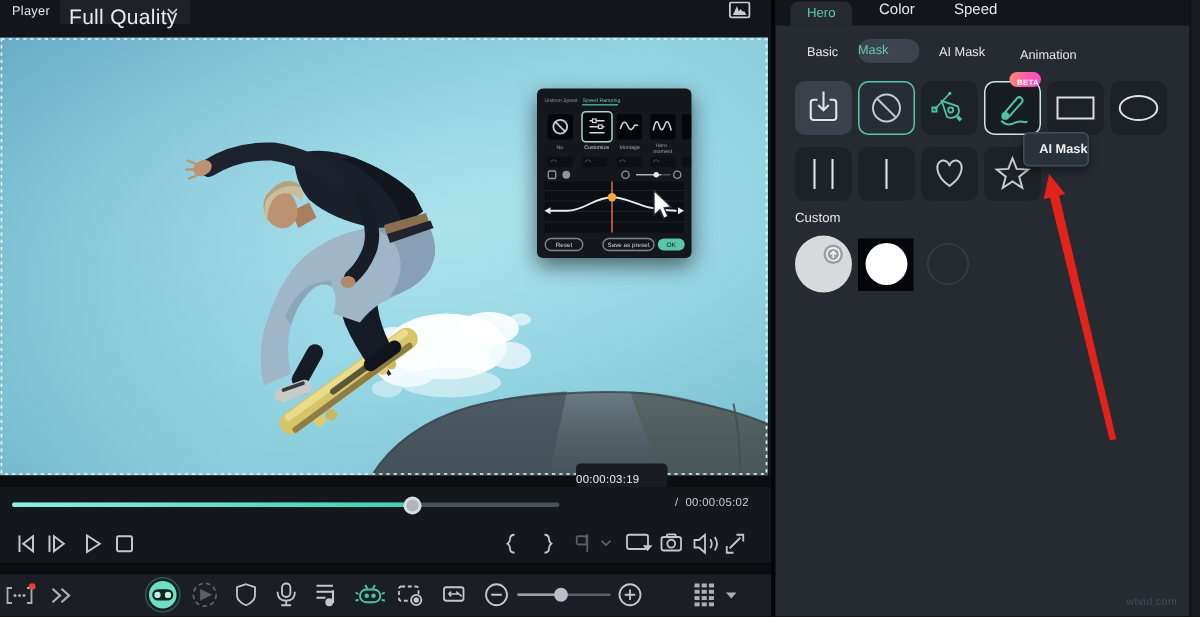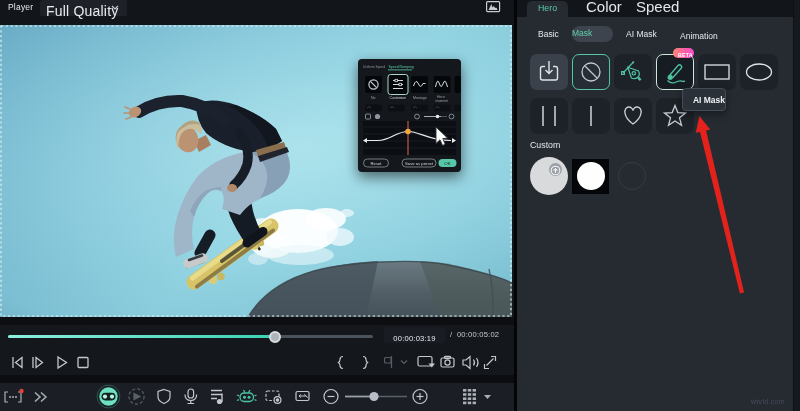--- a/index.html
+++ b/index.html
@@ -27,37 +27,37 @@
     background:#14181d; border-radius:4px; box-shadow:0 5px 14px rgba(0,0,0,.55); }
 
   
   #timerow { position:absolute; left:0; top:325px; width:514px; height:50px; background:#14171c; }
   #gap1 { position:absolute; left:0; top:317px; width:514px; height:8px; background:#0c0e11; }
   #track { position:absolute; left:8px; top:335px; width:365px; height:3px; background:#4a525b; border-radius:2px;}
   #track .fill { position:absolute; left:0; top:0; height:3px; width:266px; border-radius:2px;
      background:linear-gradient(90deg,#8deede,#3cd2b4); }
   #knob { position:absolute; left:268.5px; top:330.5px; width:12px; height:12px; border-radius:50%;
      background:#aeb4ba; border:2px solid #d9dde0; }
-  #tbox { position:absolute; left:384px; top:327px; width:61px; height:16px; background:#191d23;
-     border-radius:3px; text-align:center; }
+  #tbox { position:absolute; left:384px; top:309px; width:61px; height:16px; background:#191d23;
+     border-radius:3px; }
   #tbox span { font-size:7.6px; color:#e8ebef; line-height:15px; letter-spacing:.2px;}
   #tright { position:absolute; left:450px; top:327px; height:16px; font-size:7.6px; color:#c7ccd2;
      line-height:15px; letter-spacing:.2px;}
 
   #gap2 { position:absolute; left:0; top:375px; width:514px; height:8px; background:#0b0d10; }
   #toolbar { position:absolute; left:0; top:383px; width:514px; height:28px; background:#1b1f25; }
 
   
   #rdiv { position:absolute; left:514px; top:0; width:3px; height:411px; background:#040507; }
   #rpanel { position:absolute; left:517px; top:0; width:283px; height:411px; background:#262b32; }
   #rtabbar { position:absolute; left:0; top:0; width:283px; height:17px; background:#121519; }
   #vtab { position:absolute; left:10px; top:1px; width:41px; height:16px; background:#262b32;
      border-radius:5px 5px 0 0; text-align:center; }
   #vtab span { font-size:8.8px; color:#5bc8a7; line-height:15px; display:block;}
-  .rtab { position:absolute; top:0; height:17px; font-size:15px; color:#e4e7eb; line-height:14.5px; }
+  .rtab { position:absolute; top:0; height:17px; font-size:10px; color:#e4e7eb; line-height:14.5px; }
   .srow { position:absolute; top:0; height:16px; font-size:8.5px; color:#e4e7eb; line-height:16px; }
   #maskpill { position:absolute; left:55px; top:26px; width:41px; height:16px; background:#3e444d;
      border-radius:8px; text-align:left; }
   #maskpill span { font-size:8.5px; color:#60caaa; line-height:15px; display:block;}
 
   .tile { position:absolute; width:38px; height:36px; background:#1d2228; border-radius:7px; }
   .tile svg { position:absolute; left:0; top:0; }
   #t1 { background:#3a414a; }
   #t2 { background:#272d34; border:1.4px solid #55c6a4; }
   #t4 { background:#171c22; border:1.4px solid #cfe6dc; }

